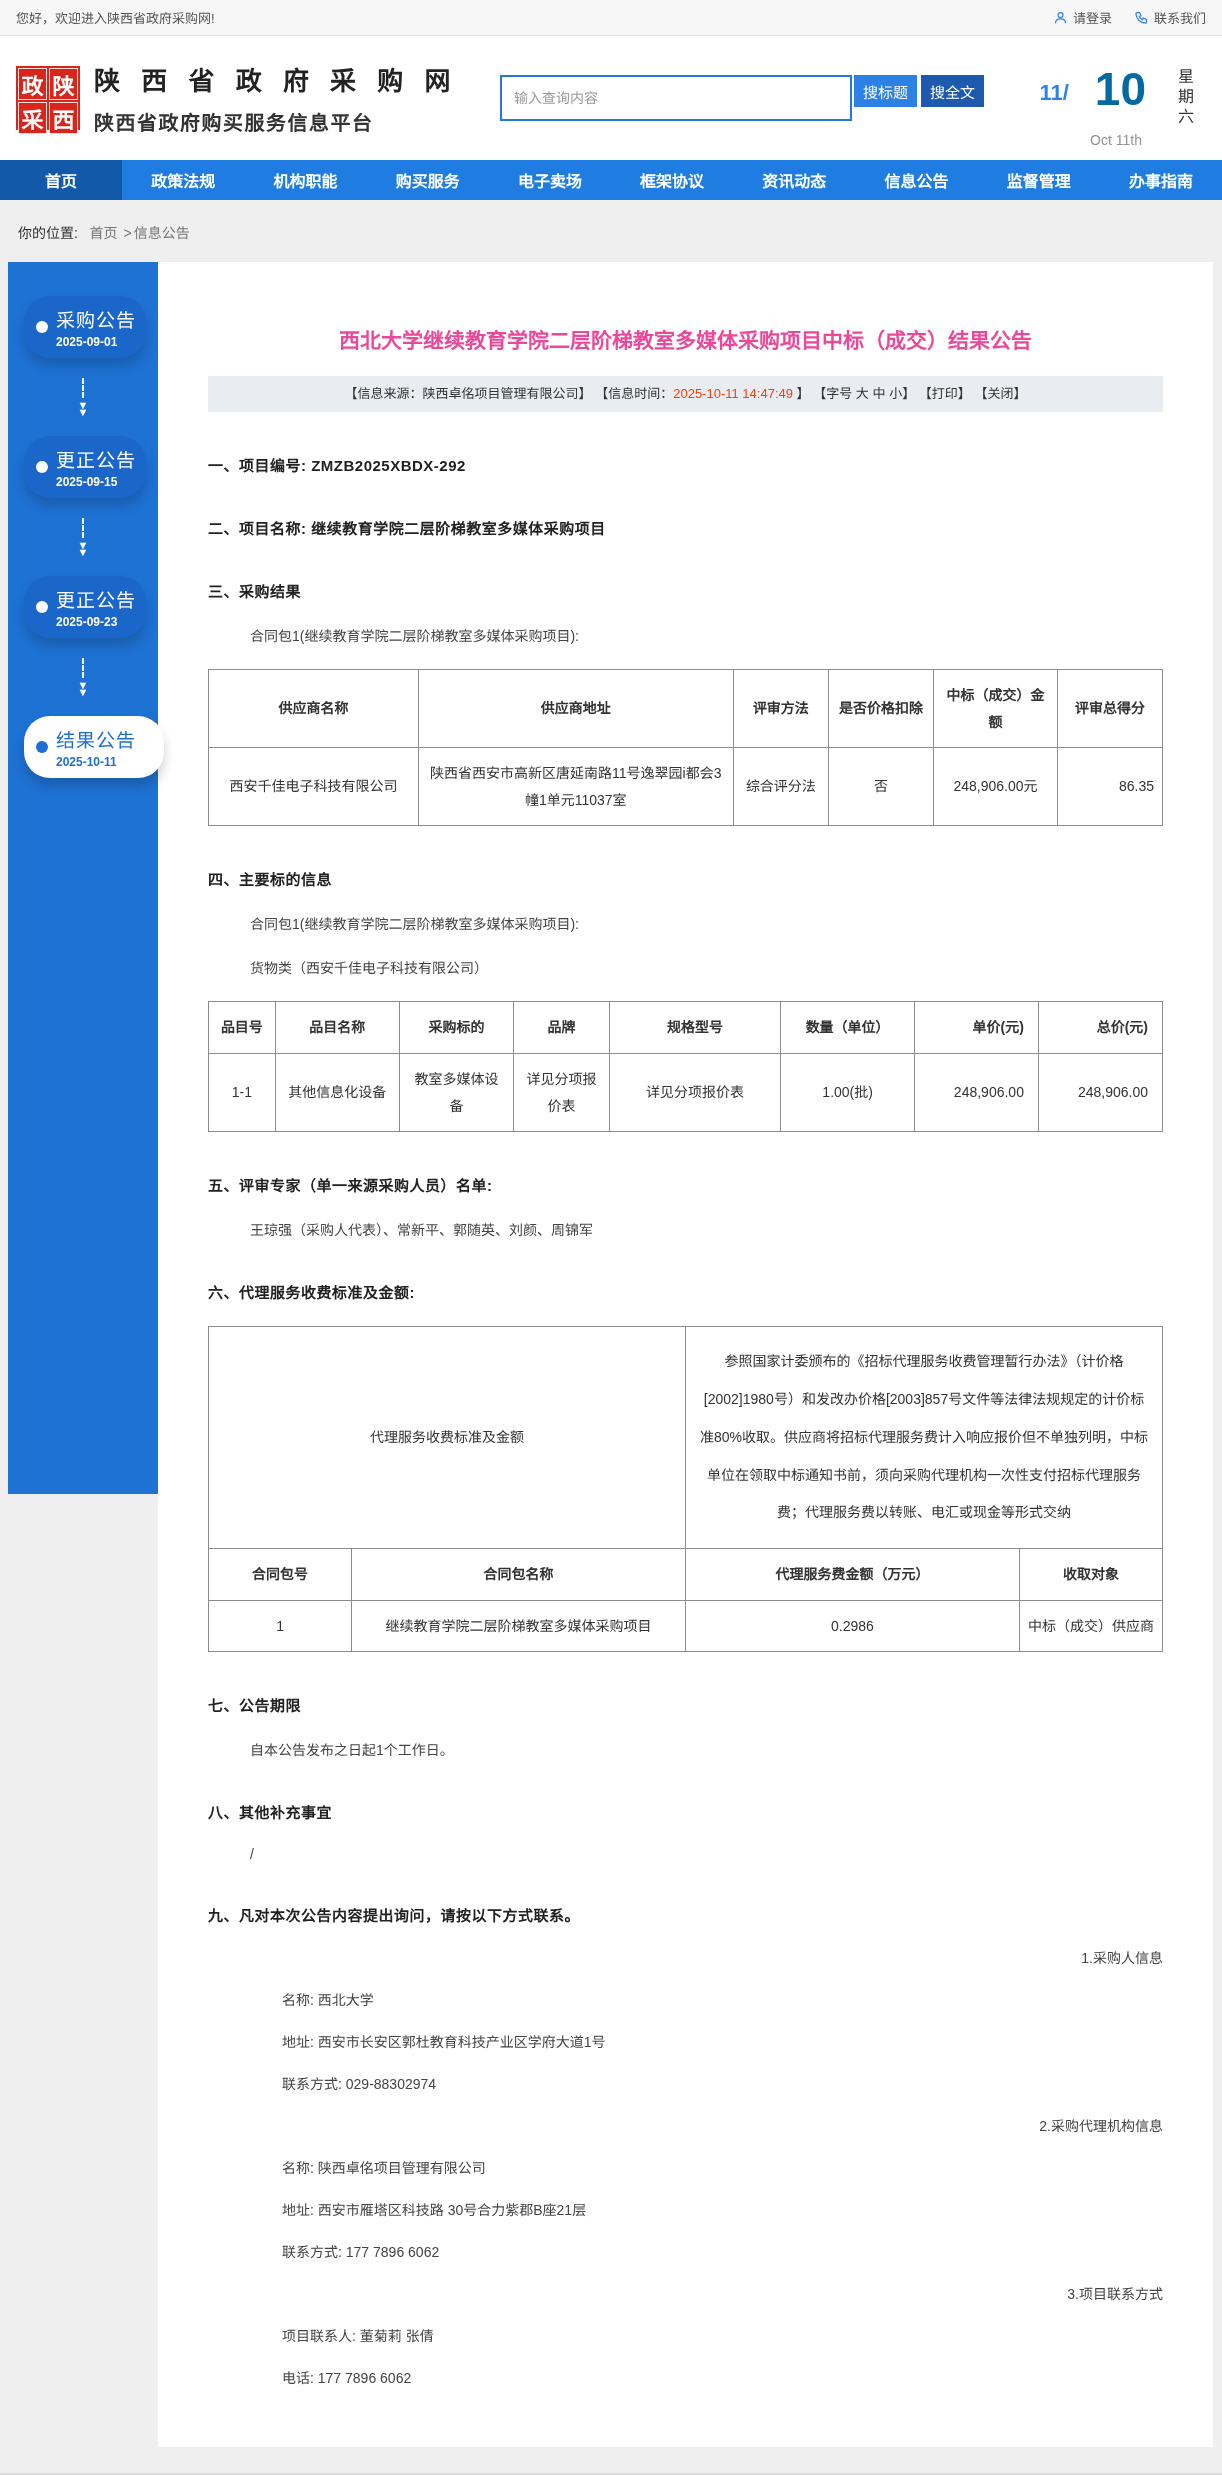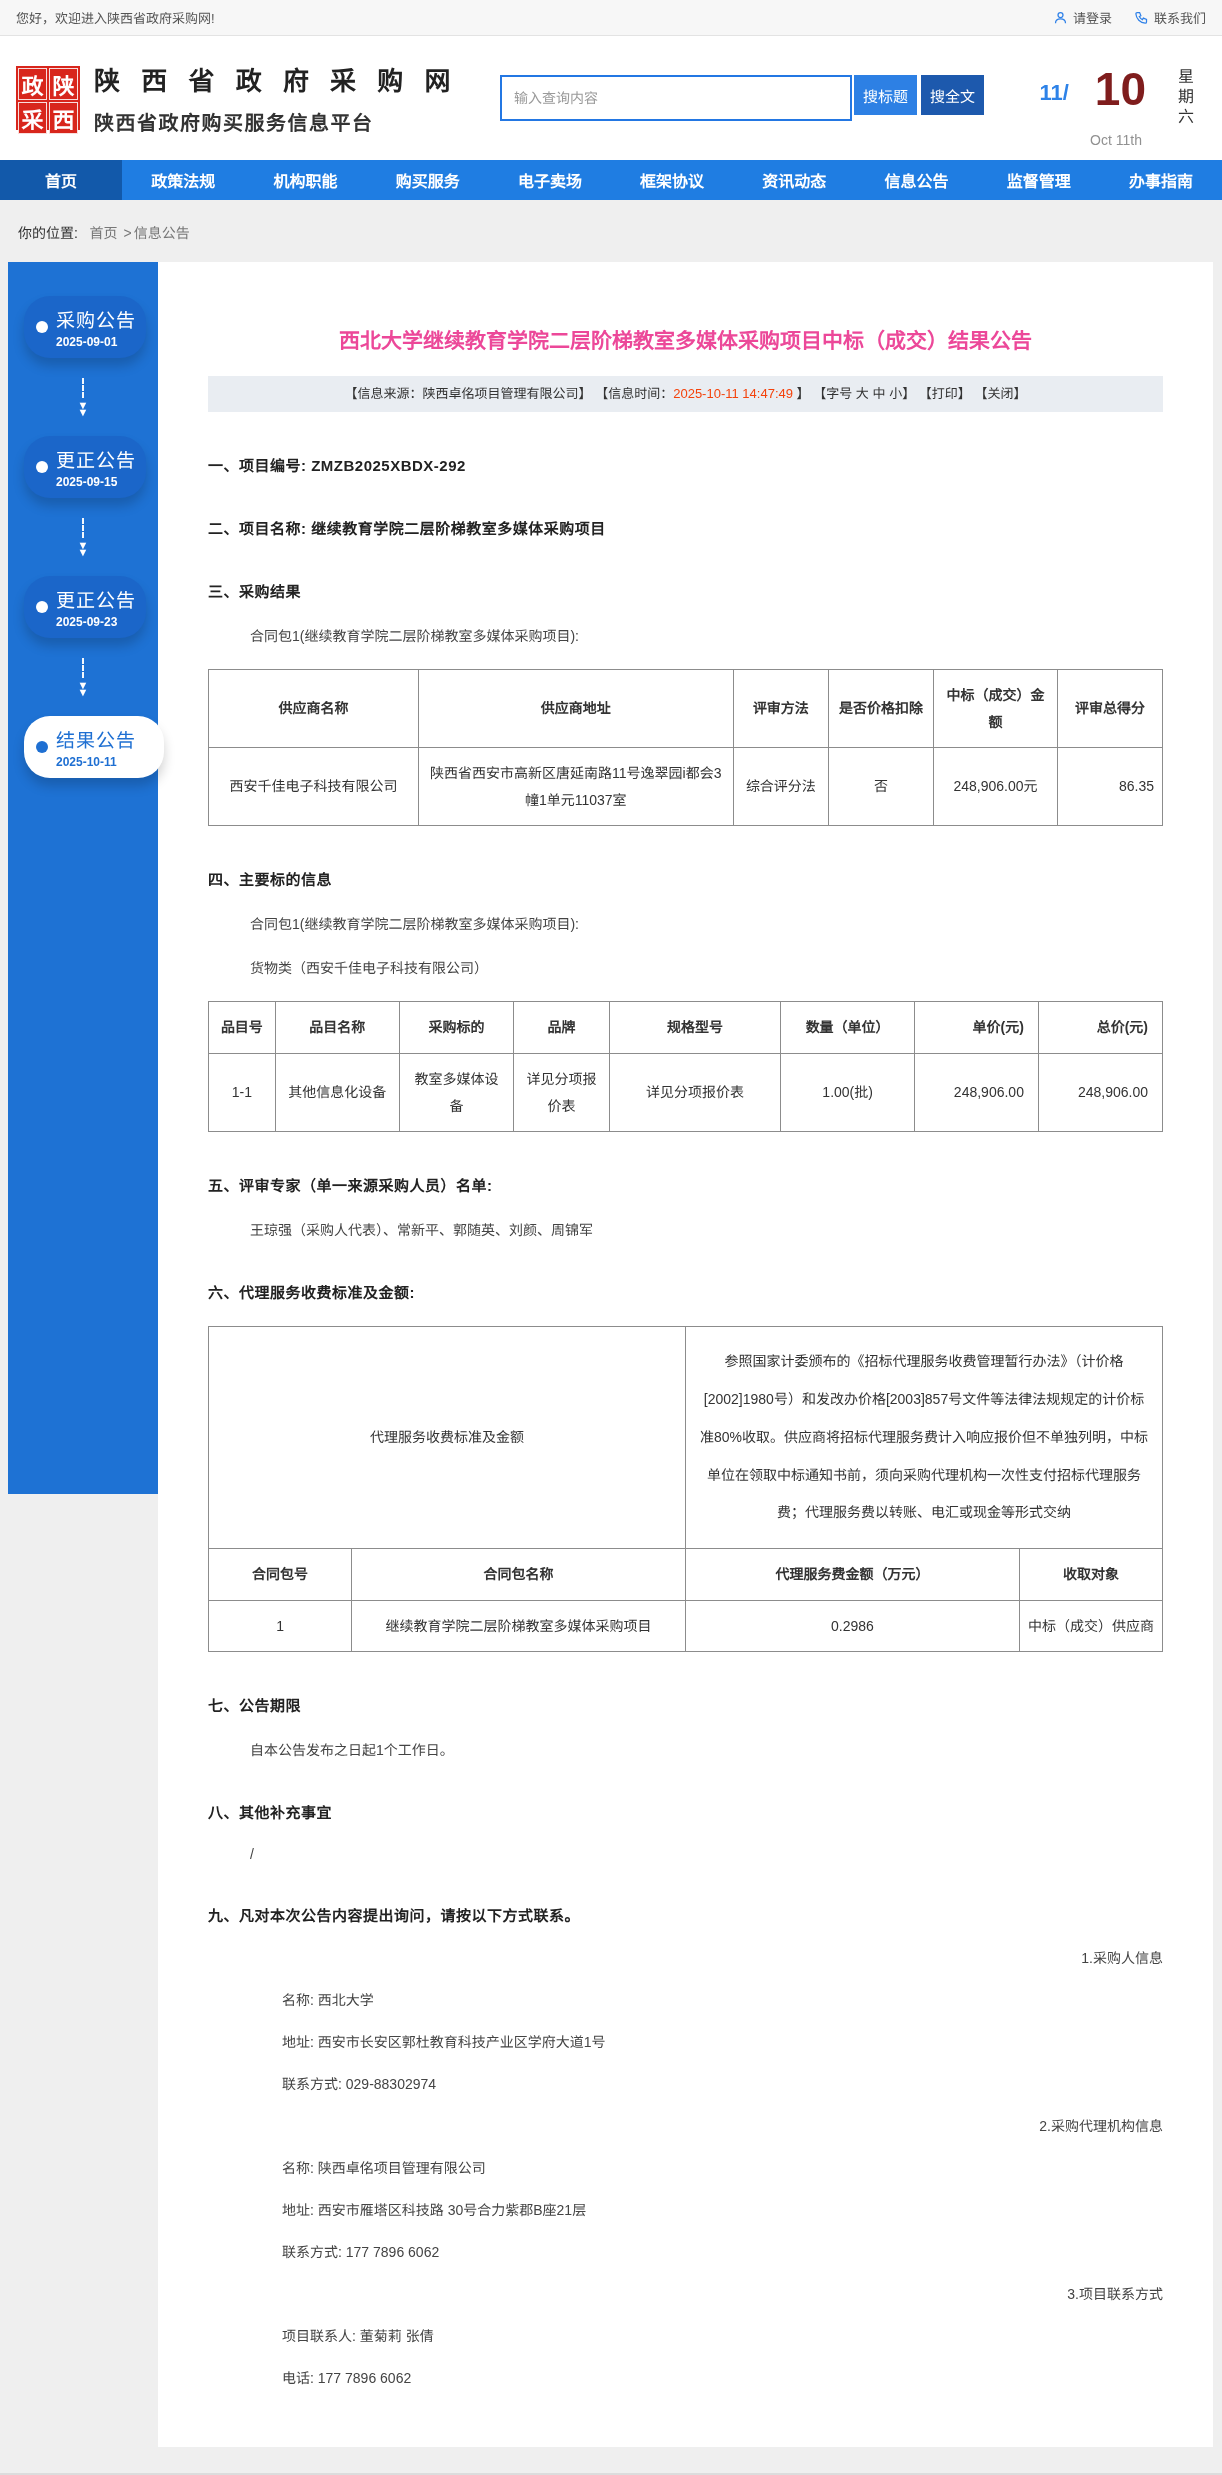--- a/index.html
+++ b/index.html
@@ -21,27 +21,27 @@
   .logo { width:64px; height:64px; background:#d8261c; border:2px solid #d8261c; display:grid;
     grid-template-columns:1fr 1fr; grid-template-rows:1fr 1fr; gap:2px; cursor:pointer; }
   .logo span { background:#d8261c; color:#fff; font-weight:bold; font-size:22px; display:flex; align-items:center; justify-content:center;
     outline:1px solid rgba(255,255,255,.85); outline-offset:-1px; font-family:"Liberation Serif","DejaVu Serif",serif; }
   .titles { margin-left:14px; }
   .site-name { font-size:26px; font-weight:bold; color:#222; letter-spacing:7px; }
   .site-sub { font-size:20px; font-weight:bold; color:#333; letter-spacing:1.5px; margin-top:10px; }
   .search { position:absolute; left:500px; top:39px; display:flex; }
   .search input { width:352px; height:46px; border:2px solid #2377e3; padding:0 12px; font-size:14px; outline:none; color:#333; }
   .search input::placeholder { color:#9a9a9a; }
-  .btn-s { height:40px; width:63px; border:none; color:#fff; font-size:15px; cursor:pointer; font-family:inherit; }
+  .btn-s { height:32px; width:63px; border:none; color:#fff; font-size:15px; cursor:pointer; font-family:inherit; }
   .btn-title { background:#2d80e4; margin-left:2px; }
   .btn-full  { background:#1d59ad; margin-left:4px; }
   .datebox { position:absolute; right:26px; top:30px; width:132px; }
   .date-row { display:flex; align-items:flex-start; justify-content:flex-end; gap:26px; }
   .d-month { color:#2d82e8; font-size:22px; font-weight:bold; margin-top:14px; }
-  .d-day   { color:#7f1d1d; font-size:46px; font-weight:bold; line-height:1; }
+  .d-day   { color:#0369a1; font-size:46px; font-weight:bold; line-height:1; }
   .d-week  { writing-mode:vertical-lr; text-orientation:upright; font-size:16px; color:#333; letter-spacing:4px; margin-top:2px; }
   .d-en { color:#919191; font-size:14px; text-align:center; margin-top:4px; margin-right:28px; }
   
   .nav { display:flex; background:#1f7de2; height:40px; }
   .nav a { flex:1; display:flex; align-items:center; justify-content:center; color:#fff; font-size:16px;
     text-decoration:none; font-weight:600; cursor:pointer; }
   .nav a.active { background:#1259aa; }
   
   .crumb { padding:22px 18px 20px; font-size:14px; color:#333; }
   .crumb a { color:#777; text-decoration:none; cursor:pointer; }

